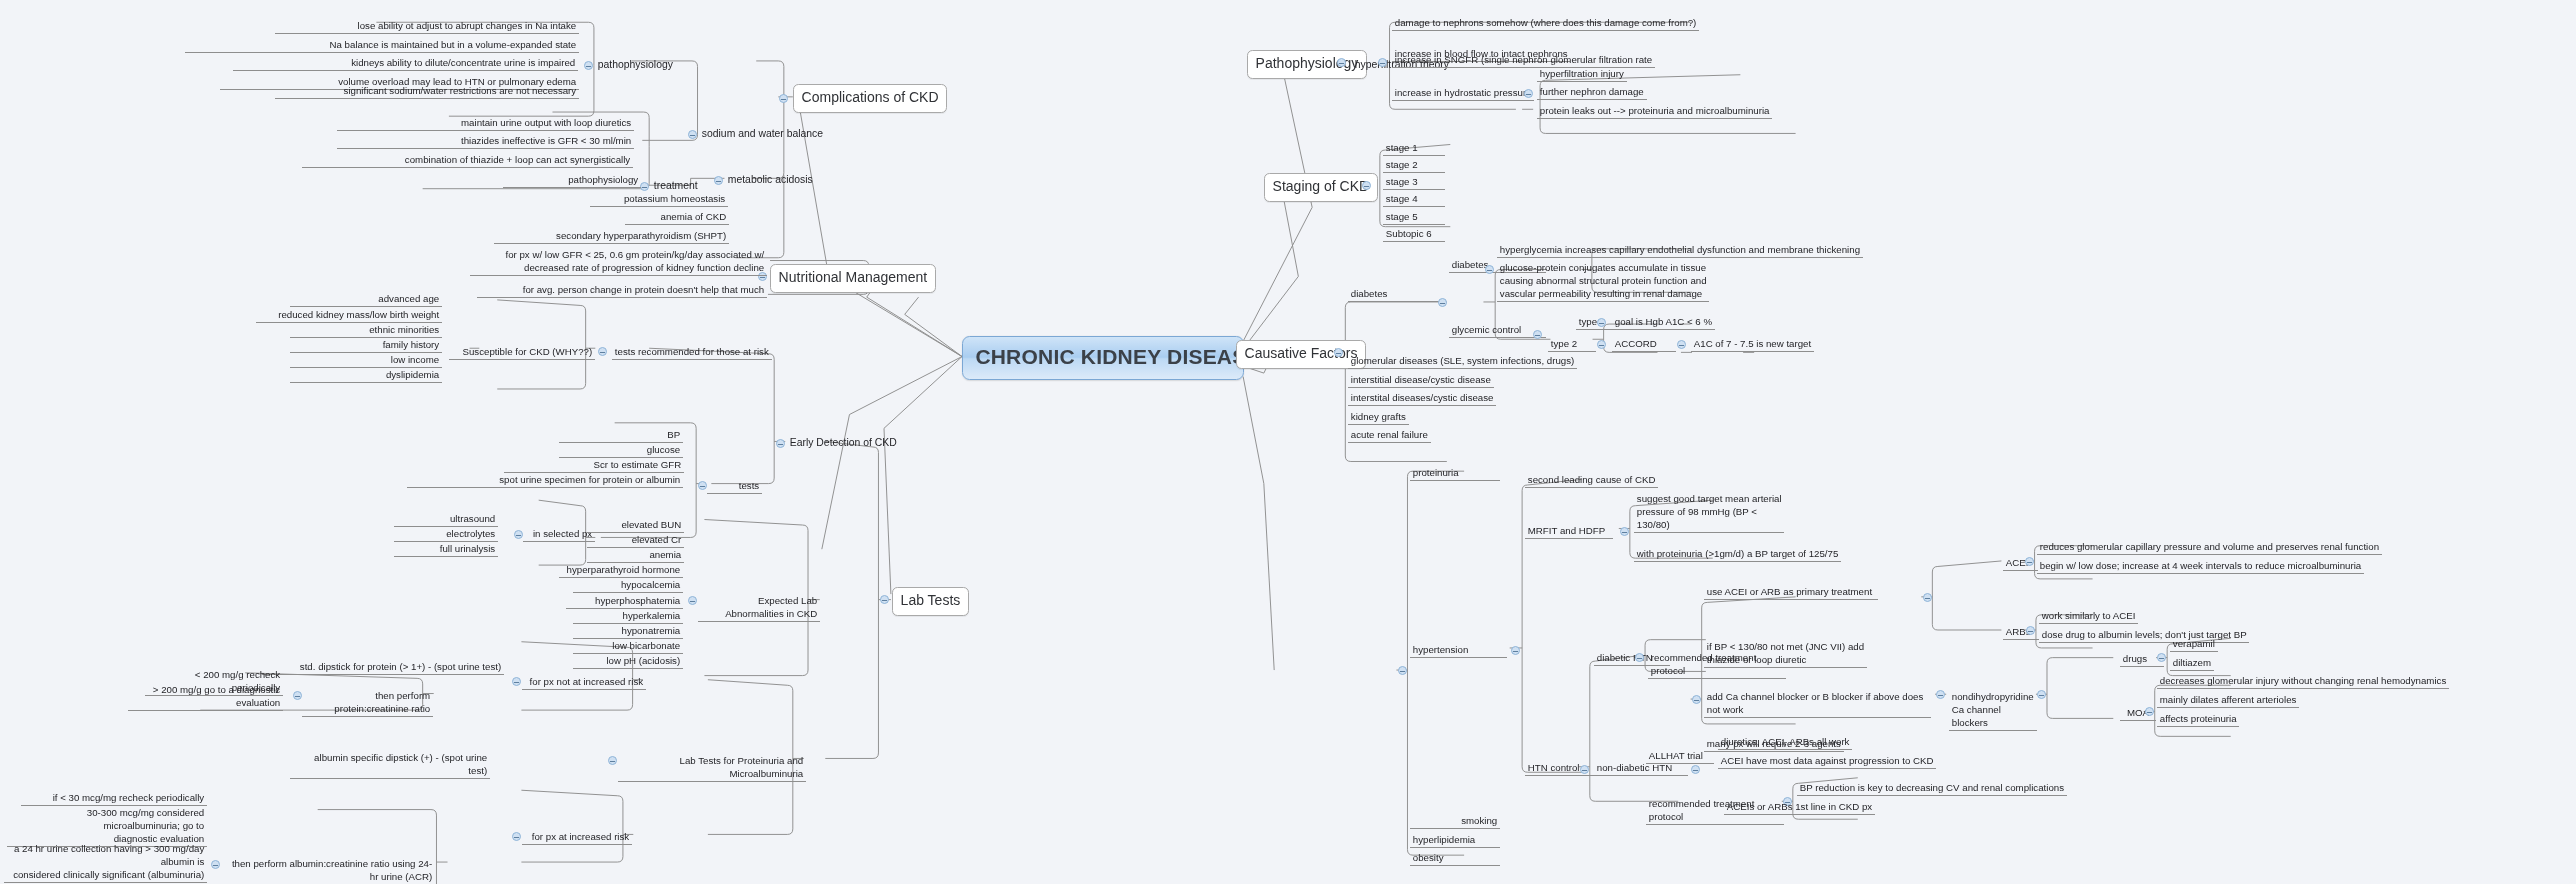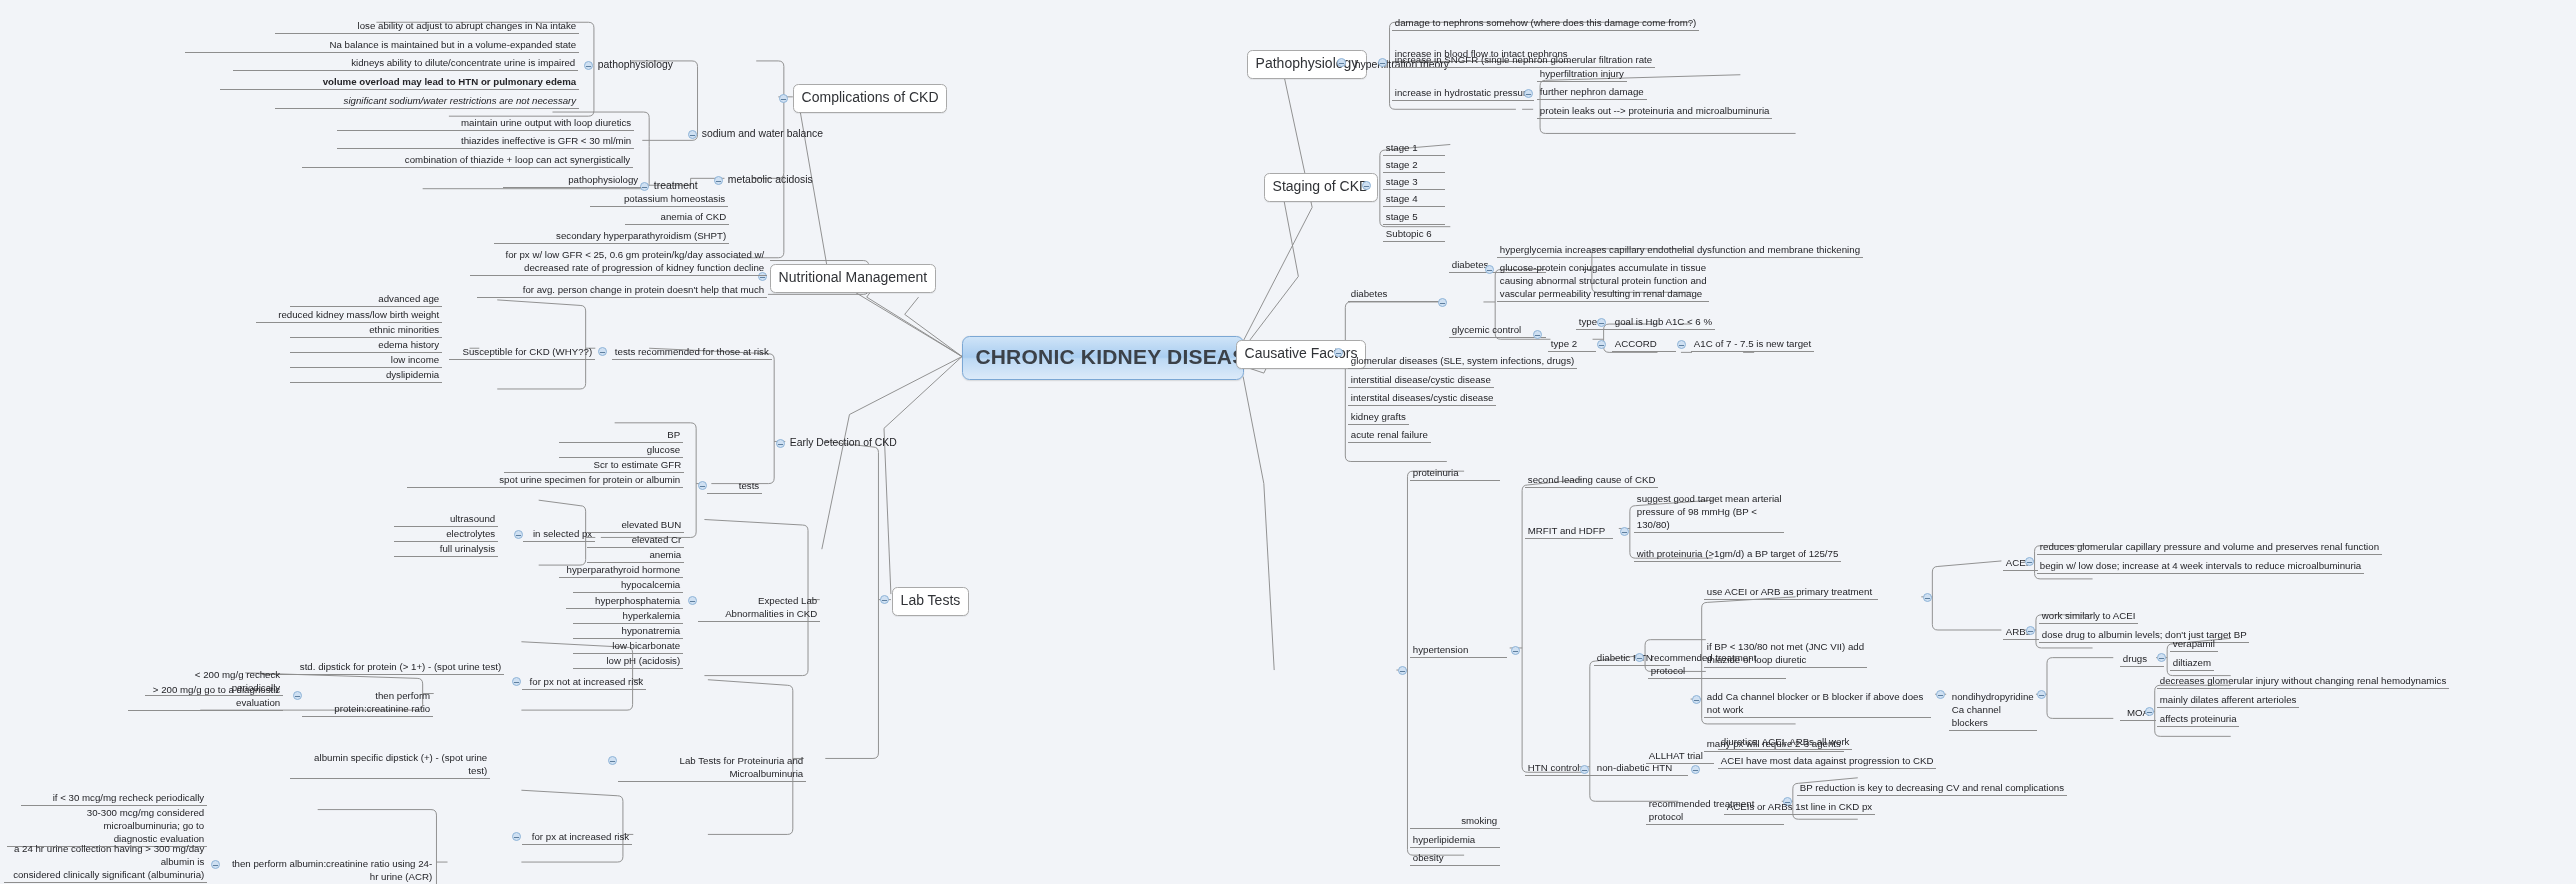--- a/index.html
+++ b/index.html
@@ -274,22 +274,22 @@
 
   <div class="node leaf s15 plain" style="left:699px; top:126px;">sodium and water balance</div>
   <div class="tog" style="left:688px; top:130px;"></div>
 
   <div class="node leaf s15 plain" style="left:595px; top:57px;">pathophysiology</div>
   <div class="tog" style="left:584px; top:61px;"></div>
 
   <div class="node leaf u ra" style="left:275px; top:18px; width:304px;">lose ability ot adjust to abrupt changes in Na intake</div>
   <div class="node leaf u ra" style="left:185px; top:37px; width:394px;">Na balance is maintained but in a volume-expanded state</div>
   <div class="node leaf u ra" style="left:233px; top:55px; width:345px;">kidneys ability to dilute/concentrate urine is impaired</div>
-  <div class="node leaf u ra" style="left:220px; top:74px; width:359px;font-weight:bold;">volume overload may lead to HTN or  pulmonary edema</div>
-  <div class="node leaf u ra" style="left:275px; top:93px; width:304px;font-style:italic;">significant sodium/water restrictions are not necessary</div>
+  <div class="node leaf u ra" style="left:220px; top:74px; width:359px;">volume overload may lead to HTN or  pulmonary edema</div>
+  <div class="node leaf u ra" style="left:275px; top:83px; width:304px;">significant sodium/water restrictions are not necessary</div>
 
   <div class="node leaf s15 plain" style="left:651px; top:178px;">treatment</div>
   <div class="tog" style="left:640px; top:182px;"></div>
 
   <div class="node leaf u ra" style="left:337px; top:115px; width:297px;">maintain urine output with loop diuretics</div>
   <div class="node leaf u ra" style="left:337px; top:133px; width:297px;">thiazides ineffective is GFR &lt; 30 ml/min</div>
   <div class="node leaf u ra" style="left:302px; top:152px; width:331px;">combination of thiazide + loop can act synergistically</div>
 
   <div class="node leaf s15 plain" style="left:725px; top:172px;">metabolic acidosis</div>
   <div class="tog" style="left:714px; top:176px;"></div>
@@ -451,21 +451,21 @@
   <div class="node leaf s15 plain" style="left:787px; top:435px;">Early Detection of CKD</div>
   <div class="tog" style="left:776px; top:439px;"></div>
 
   <div class="node leaf u ra" style="left:449px; top:344px; width:146px;">Susceptible for CKD (WHY??)</div>
   <div class="tog" style="left:598px; top:347px;"></div>
   <div class="node leaf u la" style="left:612px; top:344px;">tests recommended for those at risk</div>
 
   <div class="node leaf u ra" style="left:290px; top:291px; width:152px;">advanced age</div>
   <div class="node leaf u ra" style="left:256px; top:307px; width:186px;">reduced kidney mass/low birth weight</div>
   <div class="node leaf u ra" style="left:290px; top:322px; width:152px;">ethnic minorities</div>
-  <div class="node leaf u ra" style="left:290px; top:337px; width:152px;">edema history</div>
+  <div class="node leaf u ra" style="left:290px; top:337px; width:152px;">family history</div>
   <div class="node leaf u ra" style="left:290px; top:352px; width:152px;">low income</div>
   <div class="node leaf u ra" style="left:290px; top:367px; width:152px;">dyslipidemia</div>
 
   <div class="node leaf u ra" style="left:707px; top:478px; width:55px;">tests</div>
   <div class="tog" style="left:698px; top:481px;"></div>
 
   <div class="node leaf u ra" style="left:559px; top:427px; width:124px;">BP</div>
   <div class="node leaf u ra" style="left:559px; top:442px; width:124px;">glucose</div>
   <div class="node leaf u ra" style="left:504px; top:457px; width:180px;">Scr to estimate GFR</div>
   <div class="node leaf u ra" style="left:407px; top:472px; width:276px;">spot urine specimen for protein or albumin</div>

